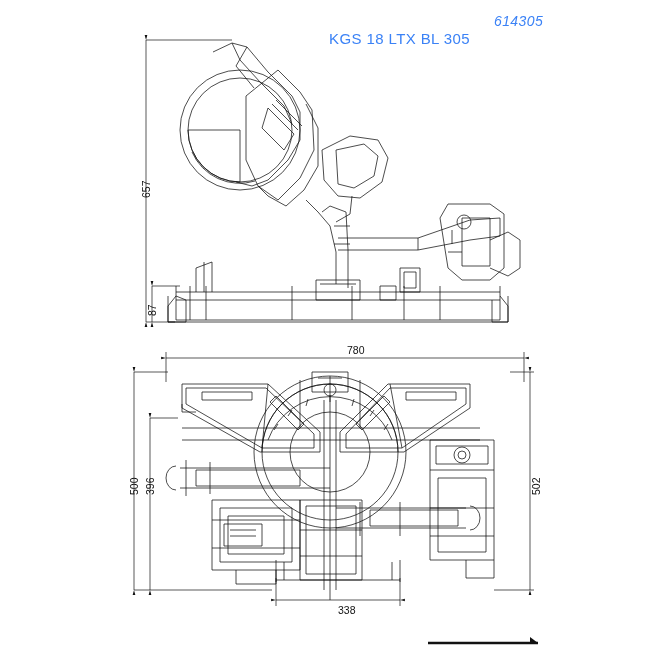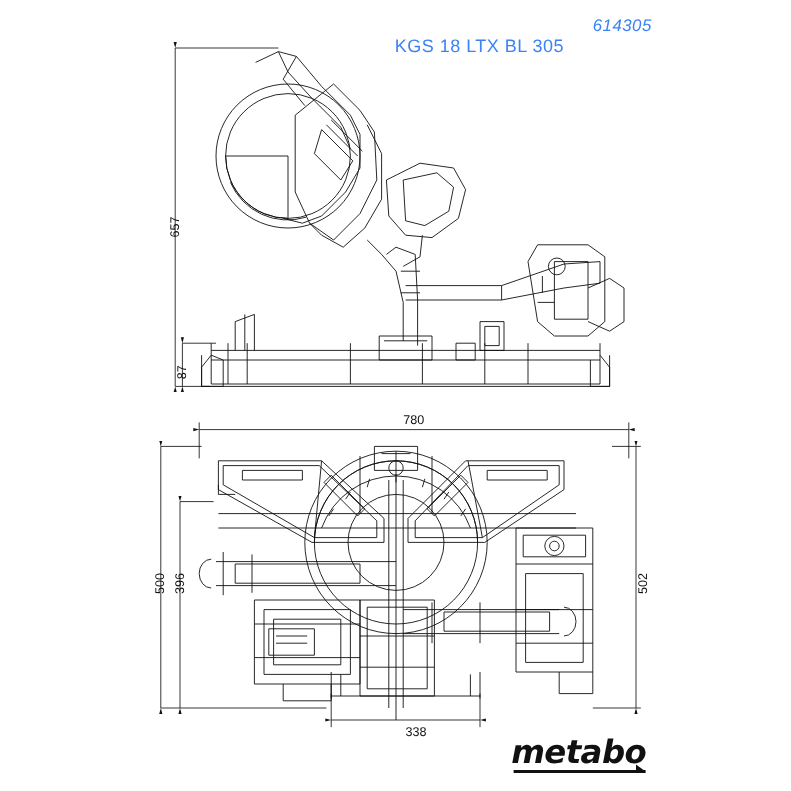--- a/index.html
+++ b/index.html
@@ -256,29 +256,28 @@
 
       <path d="M182 404 L182 412 L196 412"></path>
     </g>
   </g>
 </svg>
 
 <div class="dim-label vert" style="left:140px; top:198px;">657</div>
 
 <div class="dim-label vert" style="left:146px; top:316px;">87</div>
 
-<div class="dim-label" style="left:336px; top:344px;">780</div>
+<div class="dim-label" style="left:347px; top:344px;">780</div>
 
 <div class="dim-label vert" style="left:128px; top:495px;">500</div>
 
 <div class="dim-label vert" style="left:144px; top:495px;">396</div>
 
 <div class="dim-label vert" style="left:530px; top:495px;">502</div>
 
 <div class="dim-label" style="left:338px; top:604px;text-align:center;">338</div>
 
 <div id="brand">
-  <div id="brand-text">metabo</div>
   <svg width="120" height="34" viewBox="0 0 120 34" style="position:absolute;left:0;top:0;">
     <path d="M2 31 L112 31" stroke="#111" stroke-width="2.5" fill="none"></path>
     <path d="M112 31 L104 25 L104 31 Z" fill="#111"></path>
   </svg>
 </div>
 
 </body></html>

